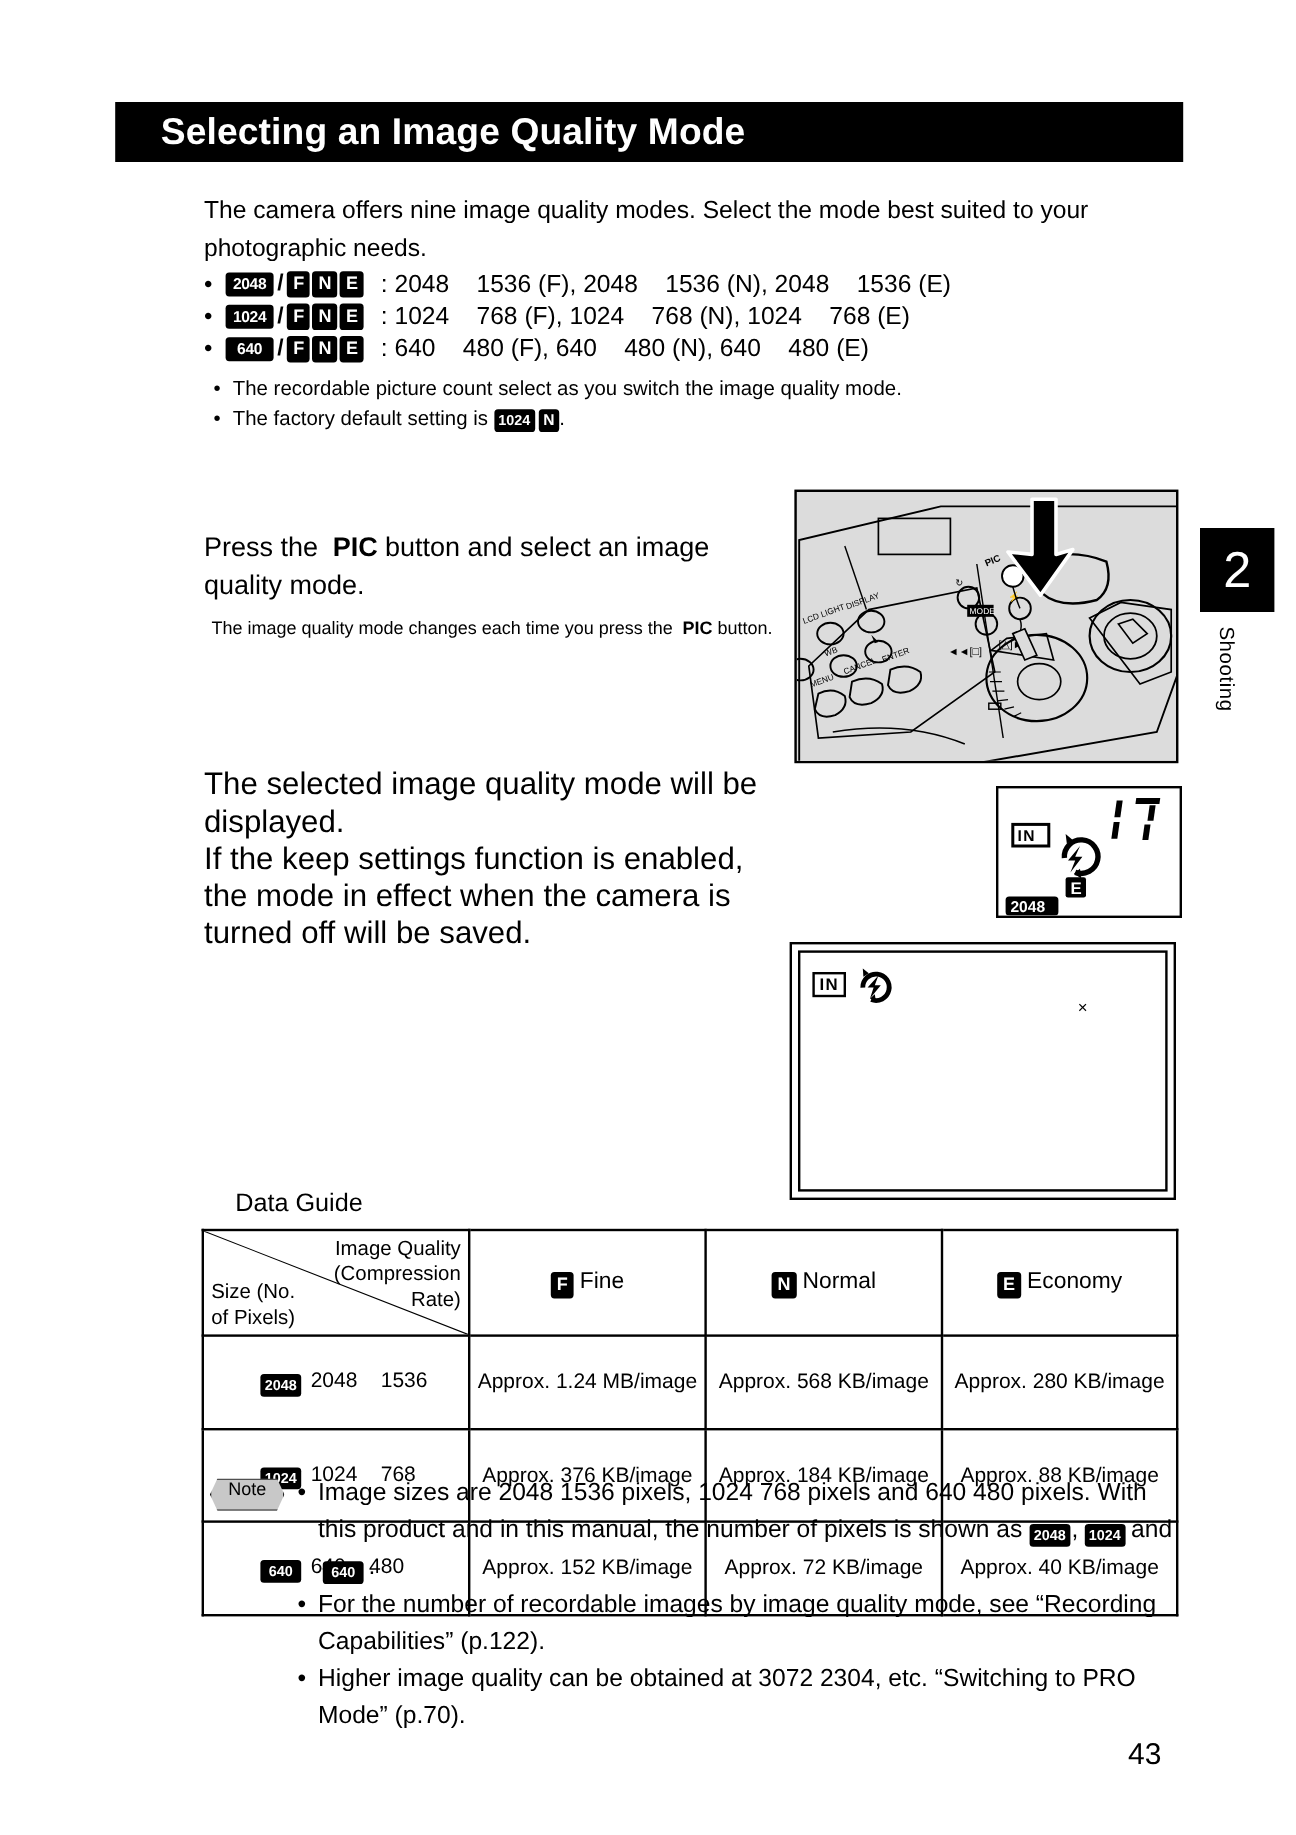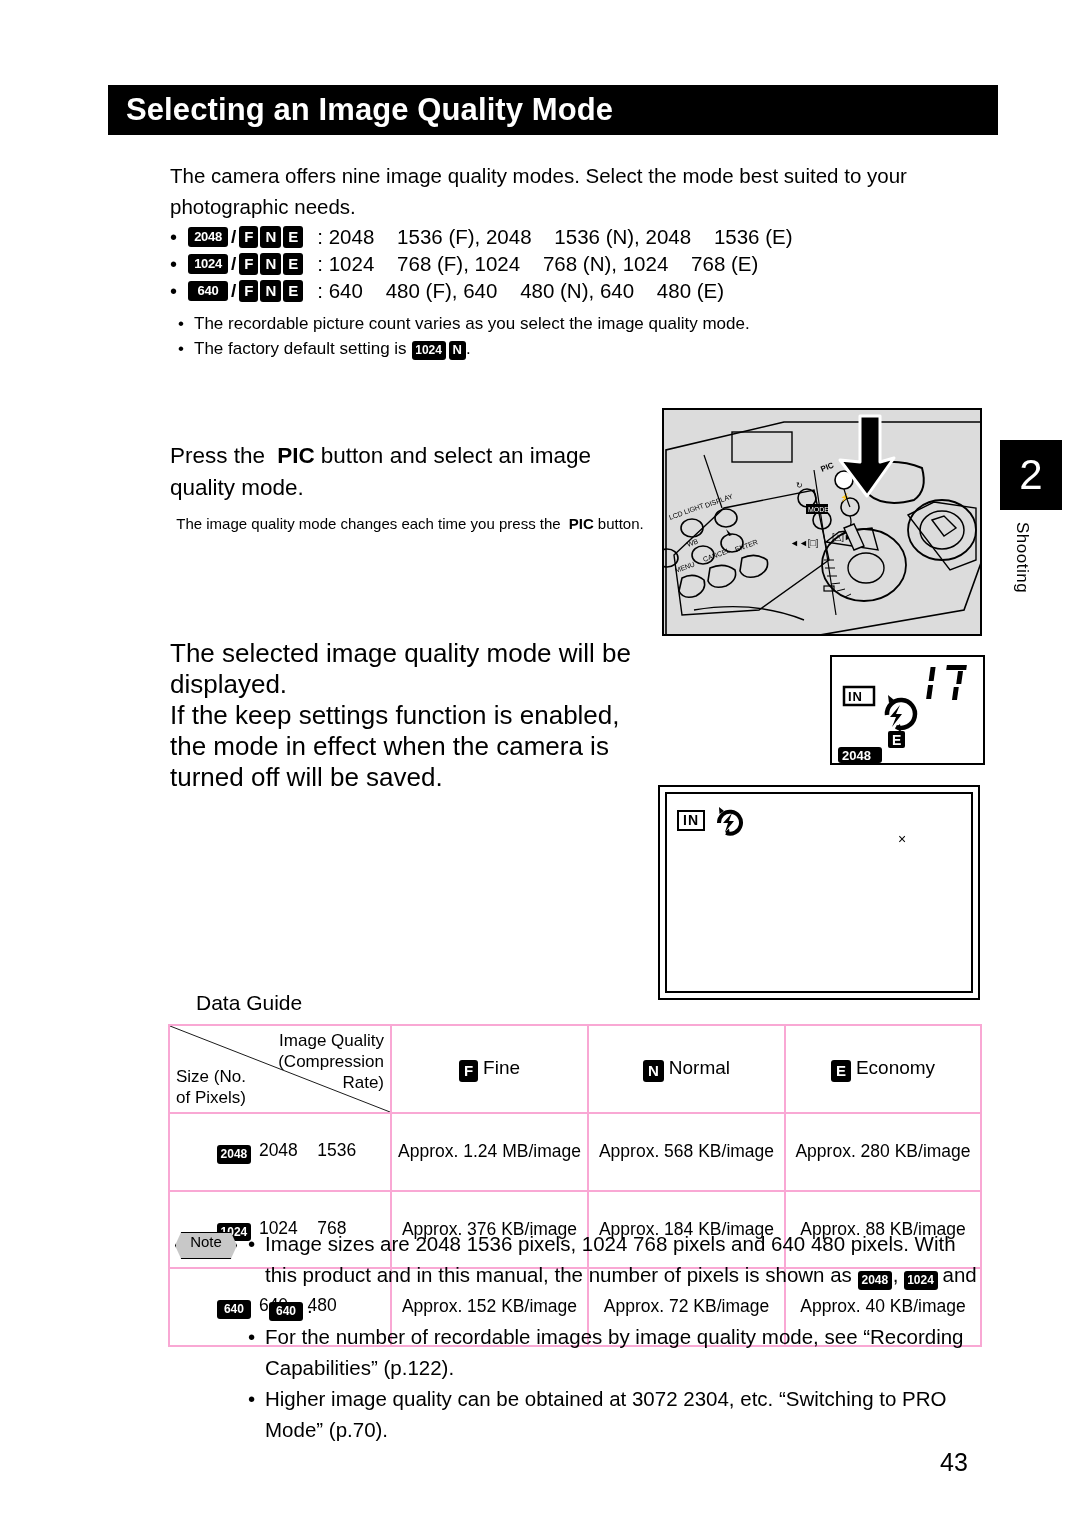--- a/index.html
+++ b/index.html
@@ -8,23 +8,23 @@
     width:1080px; height:1529px;
     background:#ffffff;
     font-family:"Liberation Sans", sans-serif;
     color:#000;
     position:relative;
     overflow:hidden;
   }
 
   
   #title-bar {
-    position:absolute; left:108px; top:85px; width:890px; height:50px;
+    position:absolute; left:96px; top:85px; width:890px; height:50px;
     background:#000;
-    display:flex; align-items:center;
+    display:flex; align-items:center;padding-left:20px;
   }
   #title-bar .title-text {
     color:#fff; font-size:31px; font-weight:bold; letter-spacing:0.1px;
     padding-left:18px;
   }
 
   
   .body-text { font-size:20.5px; line-height:31px; }
 
   #intro {
@@ -106,21 +106,21 @@
   
   #data-guide-title {
     position:absolute; left:196px; top:991px; font-size:21px;
   }
   #data-table {
     position:absolute; left:168px; top:1024px; width:812px;
     border-collapse:collapse;
     table-layout:fixed;
   }
   #data-table td, #data-table th {
-    border:2px solid #f9a8d4;
+    border:2px solid #000000;
     font-size:17.5px;
     font-weight:normal;
     padding:0;
   }
   #data-table .hdr-diag {
     position:relative; height:88px; vertical-align:top; padding:4px 6px;
   }
   #data-table .hdr-diag .iq {
     text-align:right; line-height:21px; font-size:17px;
   }
@@ -196,21 +196,21 @@
       <span class="badge letter">F</span>
       <span class="badge letter">N</span>
       <span class="badge letter">E</span>
     </span>
     <span class="desc">: 640    480 (F), 640    480 (N), 640    480 (E)</span>
   </div>
 
   <div class="sub-bullets">
     <div class="sub-bullet">
       <span class="bullet">•</span>
-      <span>The recordable picture count varies as you select the image quality mode.</span>
+      <span>The recordable picture count select as you switch the image quality mode.</span>
     </div>
     <div class="sub-bullet">
       <span class="bullet">•</span>
       <span>The factory default setting is</span>
       <span class="badge small-num" style="margin:0 3px 0 5px;">1024</span>
       <span class="badge letter-sm">N</span>
       <span>.</span>
     </div>
   </div>
 </div>

